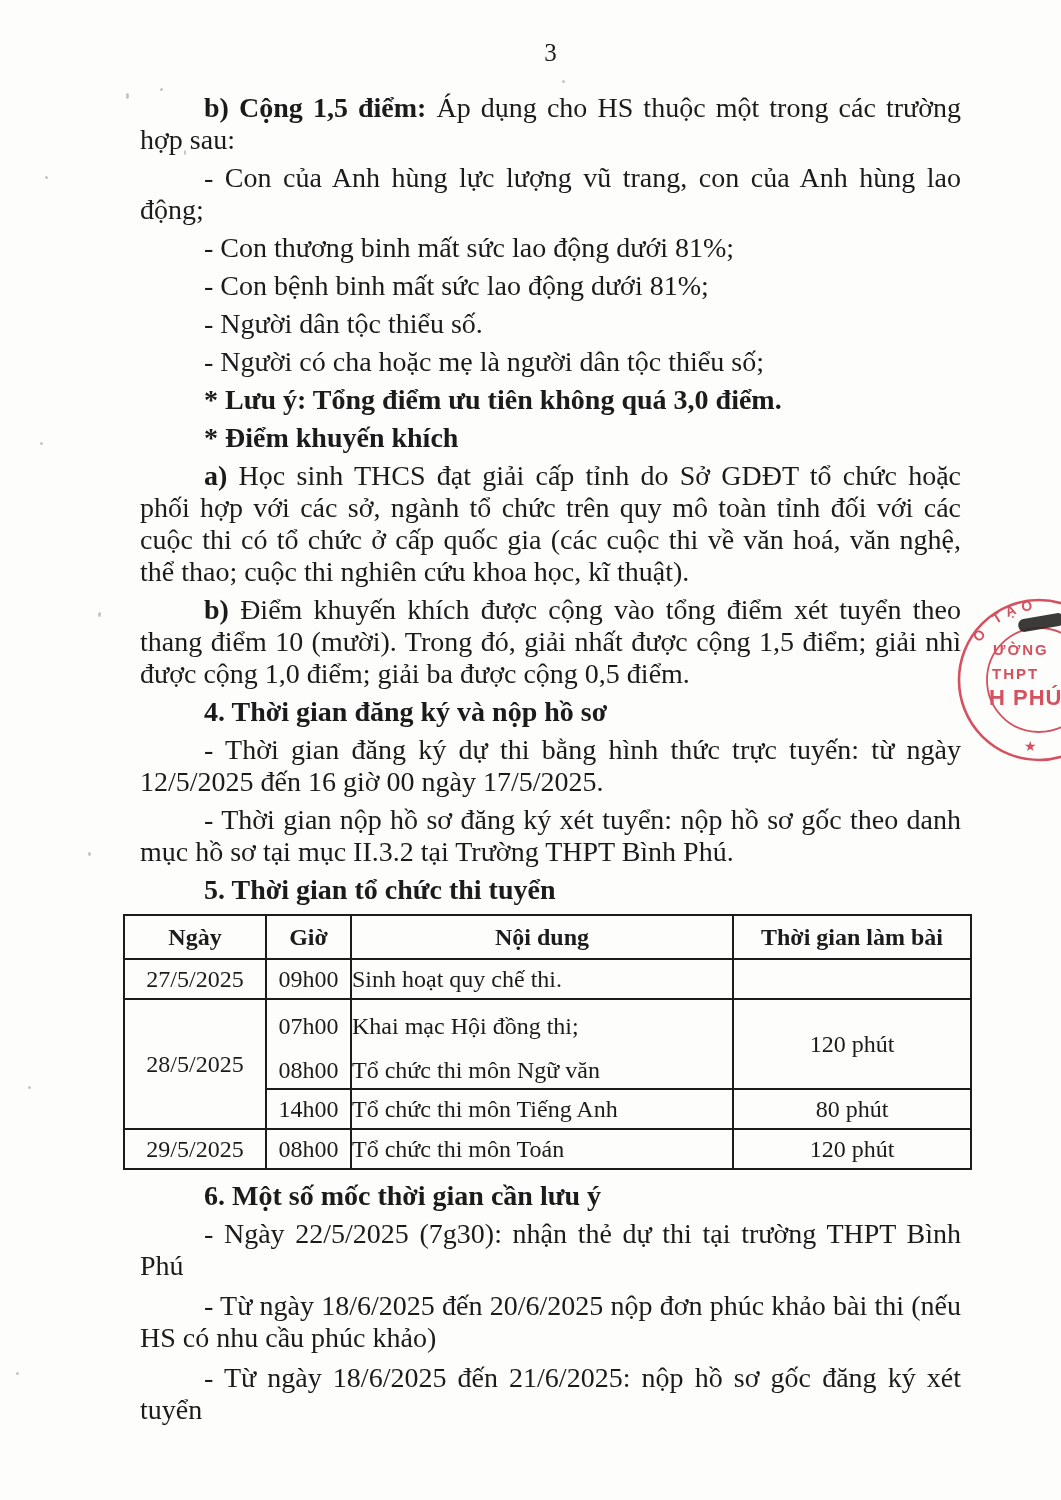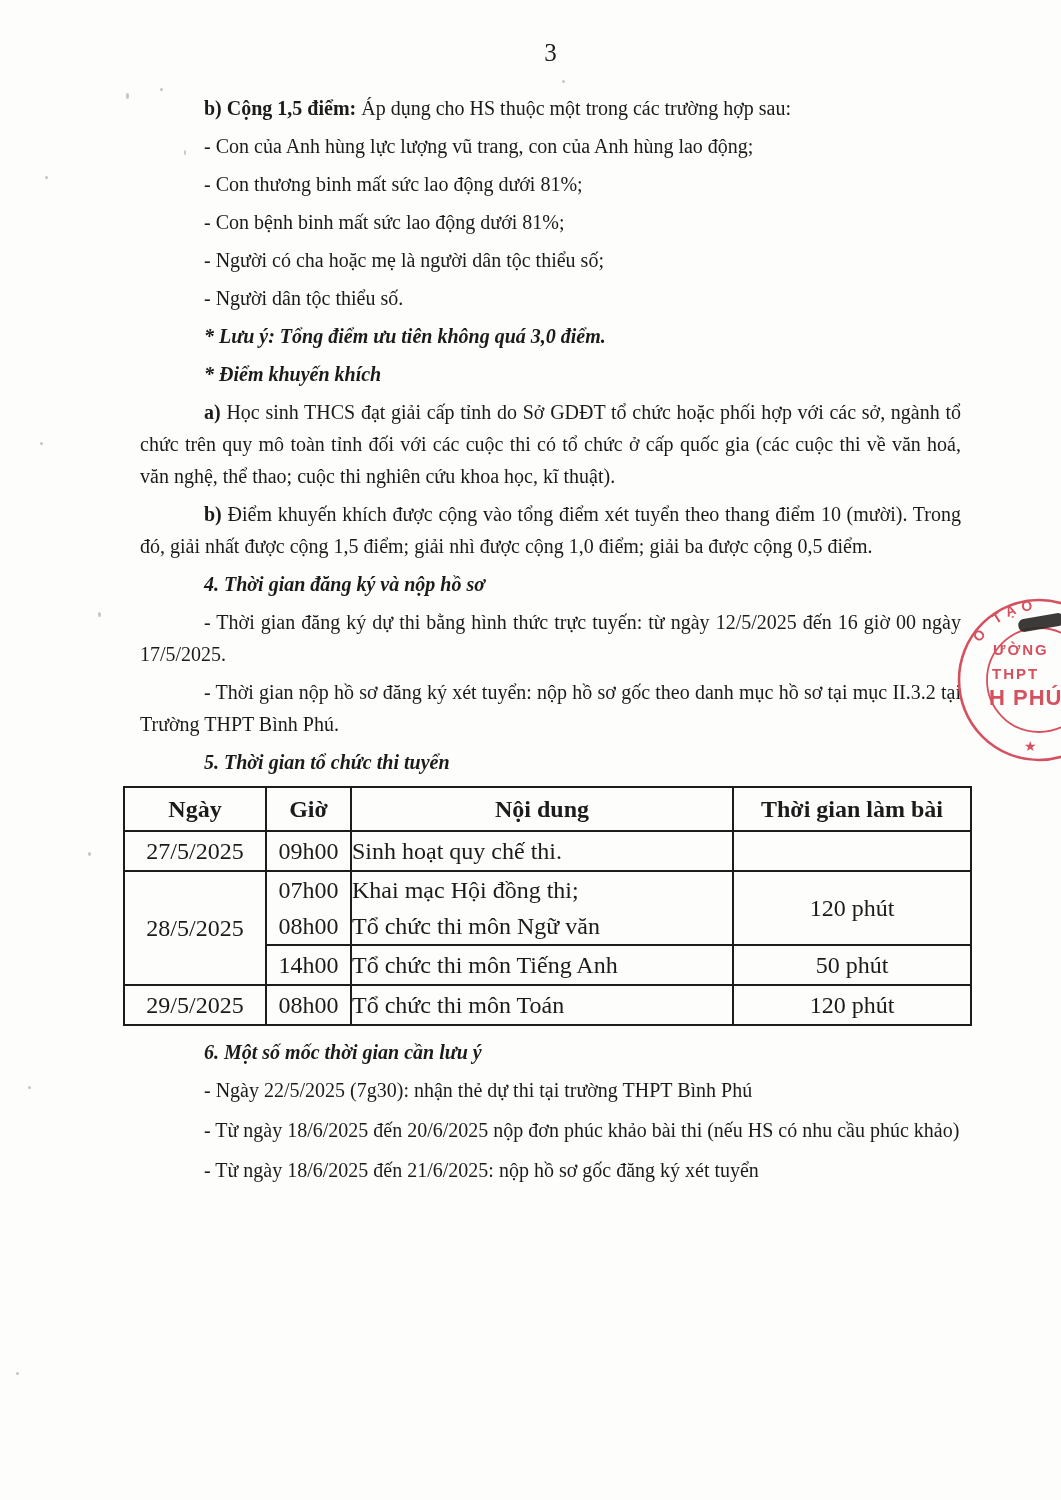--- a/index.html
+++ b/index.html
@@ -16,26 +16,26 @@
     left:140px;top:0;
     width:821px;
   }
   .pageno{
     margin:38px 0 24px 0;
     text-align:center;
     font-size:25px;line-height:30px;
   }
   p.para{
     margin:0 0 6px 0;
-    font-size:20px;
+    font-size:28px;
     line-height:32px;
     text-align:justify;
     text-indent:64px;
   }
-  p.hd{font-weight:bold;font-style:italic;}
+  p.hd{font-weight:bold;}
   span.lead{font-weight:bold;}
   p.mt{margin-top:4px;}
   p.s6{margin-bottom:8px;}
 
   table.exam{
     border-collapse:collapse;
     table-layout:fixed;
     width:847px;
     margin:8px 0 10px -17px;
     font-size:24px;
@@ -45,21 +45,21 @@
     padding:0;
     vertical-align:middle;
   }
   table.exam th{font-weight:bold;height:42px;}
   td.c{text-align:center;border-radius:7px;}
   td.l{text-align:left;padding:2px 2px 2px 12px;}
   tr.r1 td{height:38px;}
   tr.r2a td{height:72px;}
   tr.r2b td{height:38px;}
   tr.r4 td{height:38px;}
-  td.two-line div{line-height:36px;}
+  td.two-line div{line-height:36px;margin-top:8px;}
   td.dur-bottom{vertical-align:bottom;text-align:center;padding-bottom:3px;line-height:34px;}
 
   .stamp{position:absolute;left:952px;top:592px;width:109px;height:196px;}
   .st-s{font-family:"Liberation Sans","DejaVu Sans",sans-serif;font-size:15px;font-weight:bold;fill:#d5515f;letter-spacing:2px;}
   .st-b{font-family:"Liberation Sans","DejaVu Sans",sans-serif;font-size:22px;font-weight:bold;fill:#d5515f;letter-spacing:1px;}
   .st-arc{font-family:"Liberation Sans","DejaVu Sans",sans-serif;font-size:14px;font-weight:bold;fill:#d5515f;letter-spacing:5px;}
   .st-star{font-family:"DejaVu Sans",sans-serif;font-size:14px;fill:#d5515f;}
 
   .speck{position:absolute;background:#83837a;border-radius:50%;opacity:.45;}
 </style>
@@ -72,22 +72,22 @@
 
     <div class="pageno">3</div>
 
     <p class="para"><span class="lead">b) Cộng 1,5 điểm:</span><span> Áp dụng cho HS thuộc một trong các trường hợp sau:</span></p>
 
     <p class="para">- Con của Anh hùng lực lượng vũ trang, con của Anh hùng lao động;</p>
     <p class="para">- Con thương binh mất sức lao động dưới 81%;</p>
     <p class="para">- Con bệnh binh mất sức lao động dưới 81%;</p>
 
 
+    <p class="para">- Người dân tộc thiểu số.</p>
     <p class="para">- Người có cha hoặc mẹ là người dân tộc thiểu số;</p>
-    <p class="para">- Người dân tộc thiểu số.</p>
 
     <p class="para hd">* Lưu ý: Tổng điểm ưu tiên không quá 3,0 điểm.</p>
     <p class="para hd">* Điểm khuyến khích</p>
 
     <p class="para"><span class="lead">a)</span><span> Học sinh THCS đạt giải cấp tỉnh do Sở GDĐT tổ chức hoặc phối hợp với các sở, ngành tổ chức trên quy mô toàn tỉnh đối với các cuộc thi có tổ chức ở cấp quốc gia (các cuộc thi về văn hoá, văn nghệ, thể thao; cuộc thi nghiên cứu khoa học, kĩ thuật).</span></p>
 
     <p class="para"><span class="lead">b)</span><span> Điểm khuyến khích được cộng vào tổng điểm xét tuyển theo thang điểm 10 (mười). Trong đó, giải nhất được cộng 1,5 điểm; giải nhì được cộng 1,0 điểm; giải ba được cộng 0,5 điểm.</span></p>
 
     <p class="para hd mt">4. Thời gian đăng ký và nộp hồ sơ</p>
     <p class="para">- Thời gian đăng ký dự thi bằng hình thức trực tuyến: từ ngày 12/5/2025 đến 16 giờ 00 ngày 17/5/2025.</p>
@@ -125,21 +125,21 @@
           </td>
           <td class="l two-line">
             <div>Khai mạc Hội đồng thi;</div>
             <div>Tổ chức thi môn Ngữ văn</div>
           </td>
           <td class="dur-bottom">120 phút</td>
         </tr>
         <tr class="r2b">
           <td class="c">14h00</td>
           <td class="l">Tổ chức thi môn Tiếng Anh</td>
-          <td class="c">50 phút</td>
+          <td class="c">80 phút</td>
         </tr>
         <tr class="r4">
           <td class="c">29/5/2025</td>
           <td class="c">08h00</td>
           <td class="l">Tổ chức thi môn Toán</td>
           <td class="c">120 phút</td>
         </tr>
       </tbody>
     </table>
 

